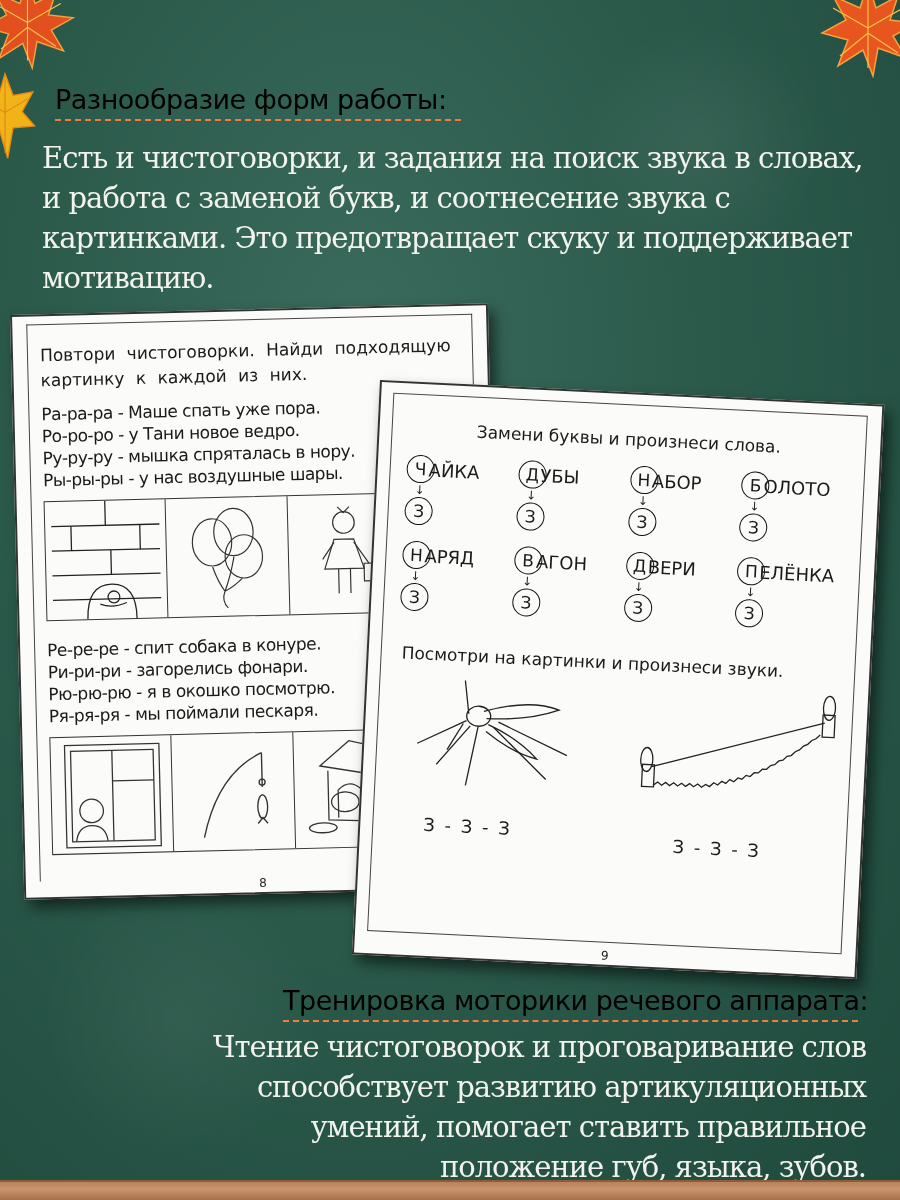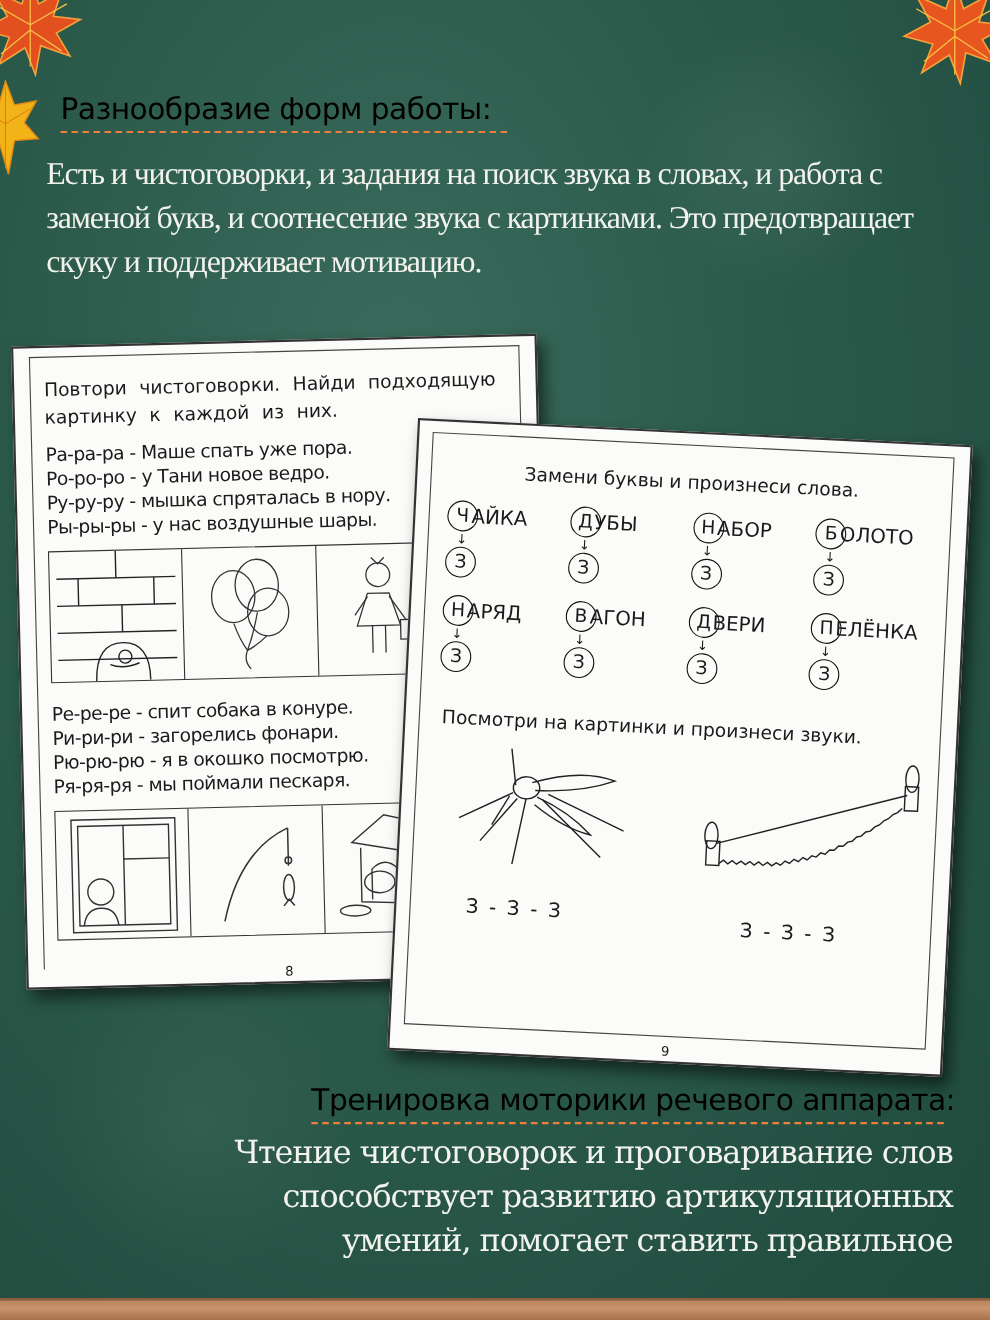--- a/index.html
+++ b/index.html
@@ -38,21 +38,21 @@
   .h1 { left: 55px; top: 84px; width: 406px; }
   .h2 { right: 42px; top: 985px; width: 575px; text-align: center; }
   .para {
     position: absolute;
     color: #f3f3ee;
     font-family: "DejaVu Serif", serif;
     font-size: 29px;
     line-height: 40px;
     letter-spacing: -1px;
   }
-  .p1 { left: 42px; top: 138px; width: 830px; font-family: Liberation Serif, serif; }
+  .p1 { left: 42px; top: 138px; width: 830px; }
   .p2 { right: 34px; top: 1027px; width: 780px; text-align: right; }
 
   
   .page {
     position: absolute;
     background: #fbfbf9;
     border: 2px solid #333;
     box-shadow: 6px 8px 14px rgba(0,0,0,0.55);
     font-family: "DejaVu Sans", sans-serif;
     color: #1a1a1a;
@@ -331,15 +331,16 @@
     </div>
   </div>
   <div class="pagefoot">9</div>
 </div>
 
 <h2 class="heading h2">Тренировка моторики речевого аппарата:</h2>
 <div class="para p2">
   <div>Чтение чистоговорок и проговаривание слов</div>
   <div>способствует развитию артикуляционных</div>
   <div>умений, помогает ставить правильное</div>
+  <div>положение губ, языка, зубов.</div>
 </div>
 
 <div class="wood"></div>
 
 </body></html>

